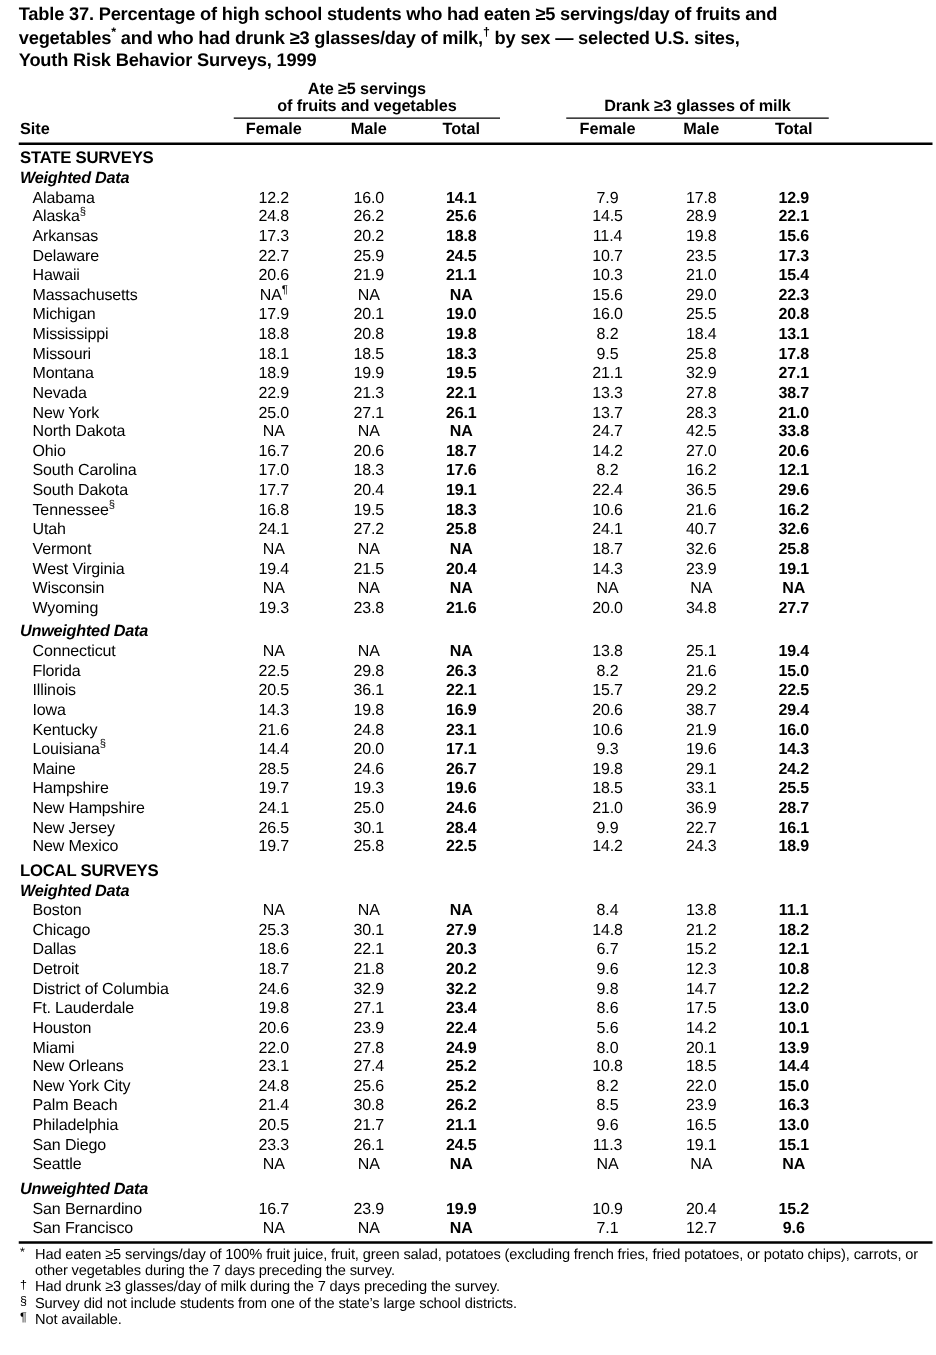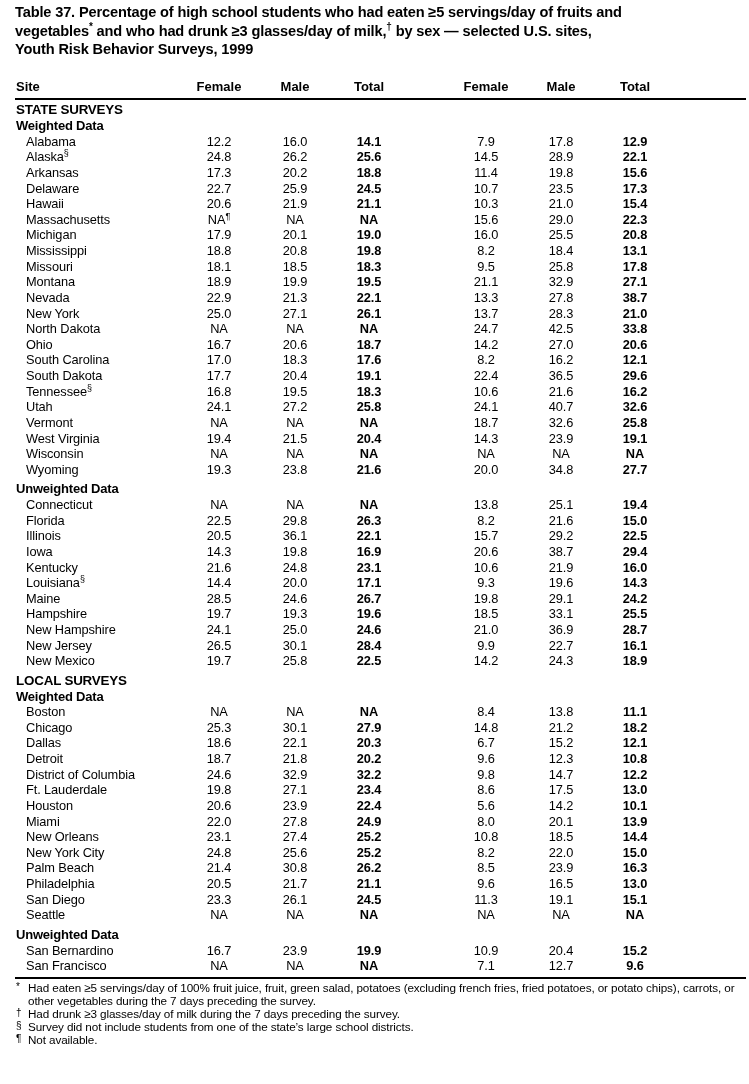--- a/index.html
+++ b/index.html
@@ -19,34 +19,34 @@
   .grid8 { display:grid; grid-template-columns:163px 82px 70px 78px 40px 76px 74px 74px; }
 
   
   .group-row { align-items:end; }
   .group { border-bottom:1.6px solid #000; padding-bottom:1px; }
   .group div { font-size:13px; font-weight:bold; line-height:14.5px; text-align:center; letter-spacing:-0.1px; }
   .group.fv   { grid-column:2 / 5; margin:0 8px 0 9px; }
   .group.milk { grid-column:6 / 9; margin:0 9px 0 5px; }
 
   
-  .col-row { margin-top:20px; line-height:16px; font-weight:bold; font-size:13px; }
+  .col-row { margin-top:0; line-height:16px; font-weight:bold; font-size:13px; }
   .col-row .sitehead { grid-column:1; text-align:left; align-self:end; padding-left:1px; }
   .colhead { text-align:center; }
   .ch0{grid-column:2} .ch1{grid-column:3} .ch2{grid-column:4}
   .ch3{grid-column:6} .ch4{grid-column:7} .ch5{grid-column:8}
 
   .thick-rule { height:2.6px; background:#000; margin-top:3px; }
 
   
   .tbody { margin-top:2px; }
   .row { line-height:15.62px; font-size:12.8px; letter-spacing:-0.1px; }
   .row.gap { margin-top:4px; }
   .row.section .label    { grid-column:1 / -1; font-weight:bold; font-size:13.4px; padding-left:1px; letter-spacing:-0.2px; }
-  .row.subsection .label { grid-column:1 / -1; font-weight:bold; font-size:13px; padding-left:1px; letter-spacing:-0.2px; }
+  .row.subsection .label { grid-column:1 / -1; font-weight:bold; font-size:13px; padding-left:1px; letter-spacing:-0.2px;font-style:italic; }
   .cell.site { grid-column:1; padding-left:11px; white-space:nowrap; }
   .cell.num  { text-align:center; white-space:nowrap; }
   .c0{grid-column:2} .c1{grid-column:3} .c2{grid-column:4}
   .c3{grid-column:6} .c4{grid-column:7} .c5{grid-column:8}
   .cell.total { font-weight:bold; }
   sup { font-size:9px; line-height:0; }
 
   
   .fn-rule { height:2px; background:#000; margin-top:3px; margin-bottom:2px; }
   .footnote { display:flex; font-size:11.7px; line-height:13.1px; letter-spacing:-0.1px; }
@@ -58,20 +58,29 @@
 
 <div class="page">
 
   <div class="title">
       <div>Table 37. Percentage of high school students who had eaten ≥5 servings/day of fruits and</div>
       <div>vegetables<sup>*</sup> and who had drunk ≥3 glasses/day of milk,<sup>†</sup> by sex — selected U.S. sites,</div>
       <div>Youth Risk Behavior Surveys, 1999</div>
     </div>
 
   <div>
+    <div class="grid8 group-row">
+      <div class="group fv">
+        <div>Ate ≥5  servings</div>
+        <div>of fruits and vegetables</div>
+      </div>
+      <div class="group milk">
+        <div>Drank ≥3 glasses of milk</div>
+      </div>
+    </div>
     <div class="grid8 col-row">
       <div class="sitehead">Site</div>
       <div class="colhead ch0">Female</div>
       <div class="colhead ch1">Male</div>
       <div class="colhead ch2">Total</div>
       <div class="colhead ch3">Female</div>
       <div class="colhead ch4">Male</div>
       <div class="colhead ch5">Total</div>
     </div>
     <div class="thick-rule"></div>

